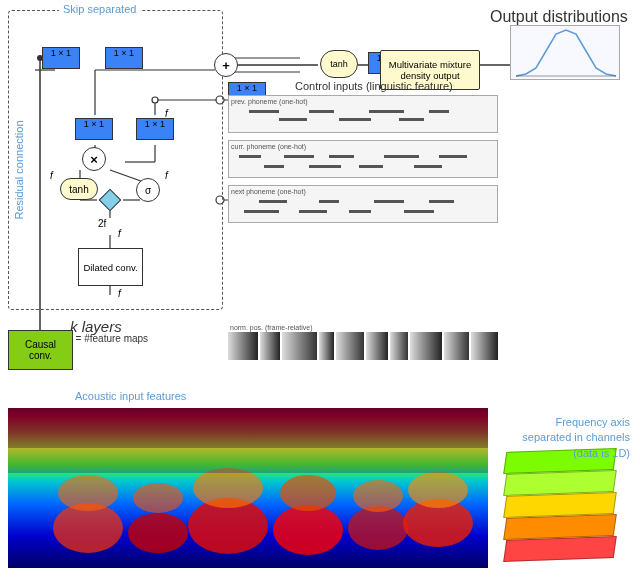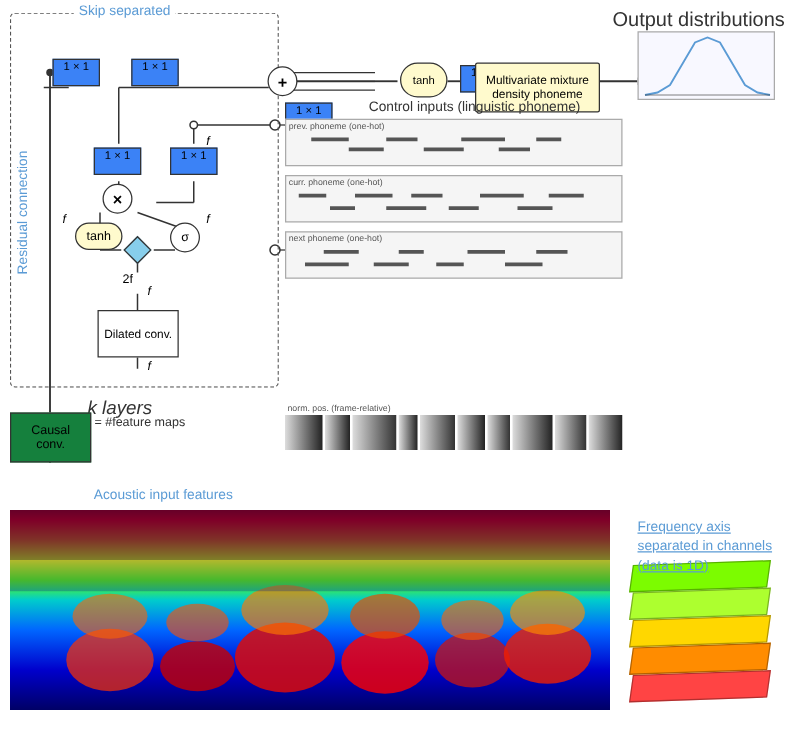--- a/index.html
+++ b/index.html
@@ -170,24 +170,23 @@
       border: 1px solid rgba(0,0,0,0.3);
       left: 5px;
     }
 
     .freq-axis-label {
       position: absolute;
       top: 415px;
       left: 510px;
       font-size: 11px;
       color: #5B9BD5;
-      text-align: left;
+      text-align: right;
       width: 120px;
       line-height: 1.4;
-      text-decoration: underline;
     }
 
     
     .output-dist-label {
       position: absolute;
       top: 8px;
       left: 490px;
       font-size: 16px;
       color: #333;
     }
@@ -204,21 +203,21 @@
     }
 
     
     .causal-conv {
       position: absolute;
       top: 330px;
       left: 8px;
       width: 65px;
       height: 40px;
       border: 1.5px solid #333;
-      background: #15803d;
+      background: #84cc16;
       display: flex;
       align-items: center;
       justify-content: center;
       text-align: center;
       font-size: 10px;
     }
 
     
     .mvmd-box {
       position: absolute;
@@ -408,37 +407,37 @@
 <div class="small-rect" style="top:52px;left:368px;width:38px;height:22px;">
   <span>1 × 1</span>
 </div>
 
 <div class="tanh-large">
   <span>tanh</span>
 </div>
 
 <div class="mvmd-box">
   <span style="white-space:pre-line;">Multivariate mixture
-density phoneme</span>
+density output</span>
 </div>
 
 <div class="small-rect" style="top:82px;left:228px;width:38px;height:22px;">
   <span>1 × 1</span>
 </div>
 
 <div class="output-dist-label">Output distributions</div>
 
 <div class="dist-chart">
   <svg width="110" height="55" viewBox="0 0 110 55">
     <polyline points="5,50 15,48 25,42 35,25 45,8 55,4 65,8 75,25 85,42 95,48 105,50" fill="none" stroke="#5B9BD5" stroke-width="1.5"></polyline>
     <line x1="5" y1="50" x2="105" y2="50" stroke="#333" stroke-width="0.5"></line>
   </svg>
 </div>
 
-<div class="control-inputs-label">Control inputs (linguistic phoneme)</div>
+<div class="control-inputs-label">Control inputs (linguistic feature)</div>
 
 <div style="position:absolute;top:95px;left:228px;width:270px;height:38px;border:1px solid #aaa;background:#f5f5f5;overflow:hidden;">
   <div style="position:absolute;top:2px;left:2px;font-size:7px;color:#555;">prev. phoneme (one-hot)</div>
 
   <div style="position:absolute;top:14px;left:20px;width:30px;height:3px;background:#555;"></div>
   <div style="position:absolute;top:14px;left:80px;width:25px;height:3px;background:#555;"></div>
   <div style="position:absolute;top:14px;left:140px;width:35px;height:3px;background:#555;"></div>
   <div style="position:absolute;top:14px;left:200px;width:20px;height:3px;background:#555;"></div>
   <div style="position:absolute;top:22px;left:50px;width:28px;height:3px;background:#555;"></div>
   <div style="position:absolute;top:22px;left:110px;width:32px;height:3px;background:#555;"></div>

